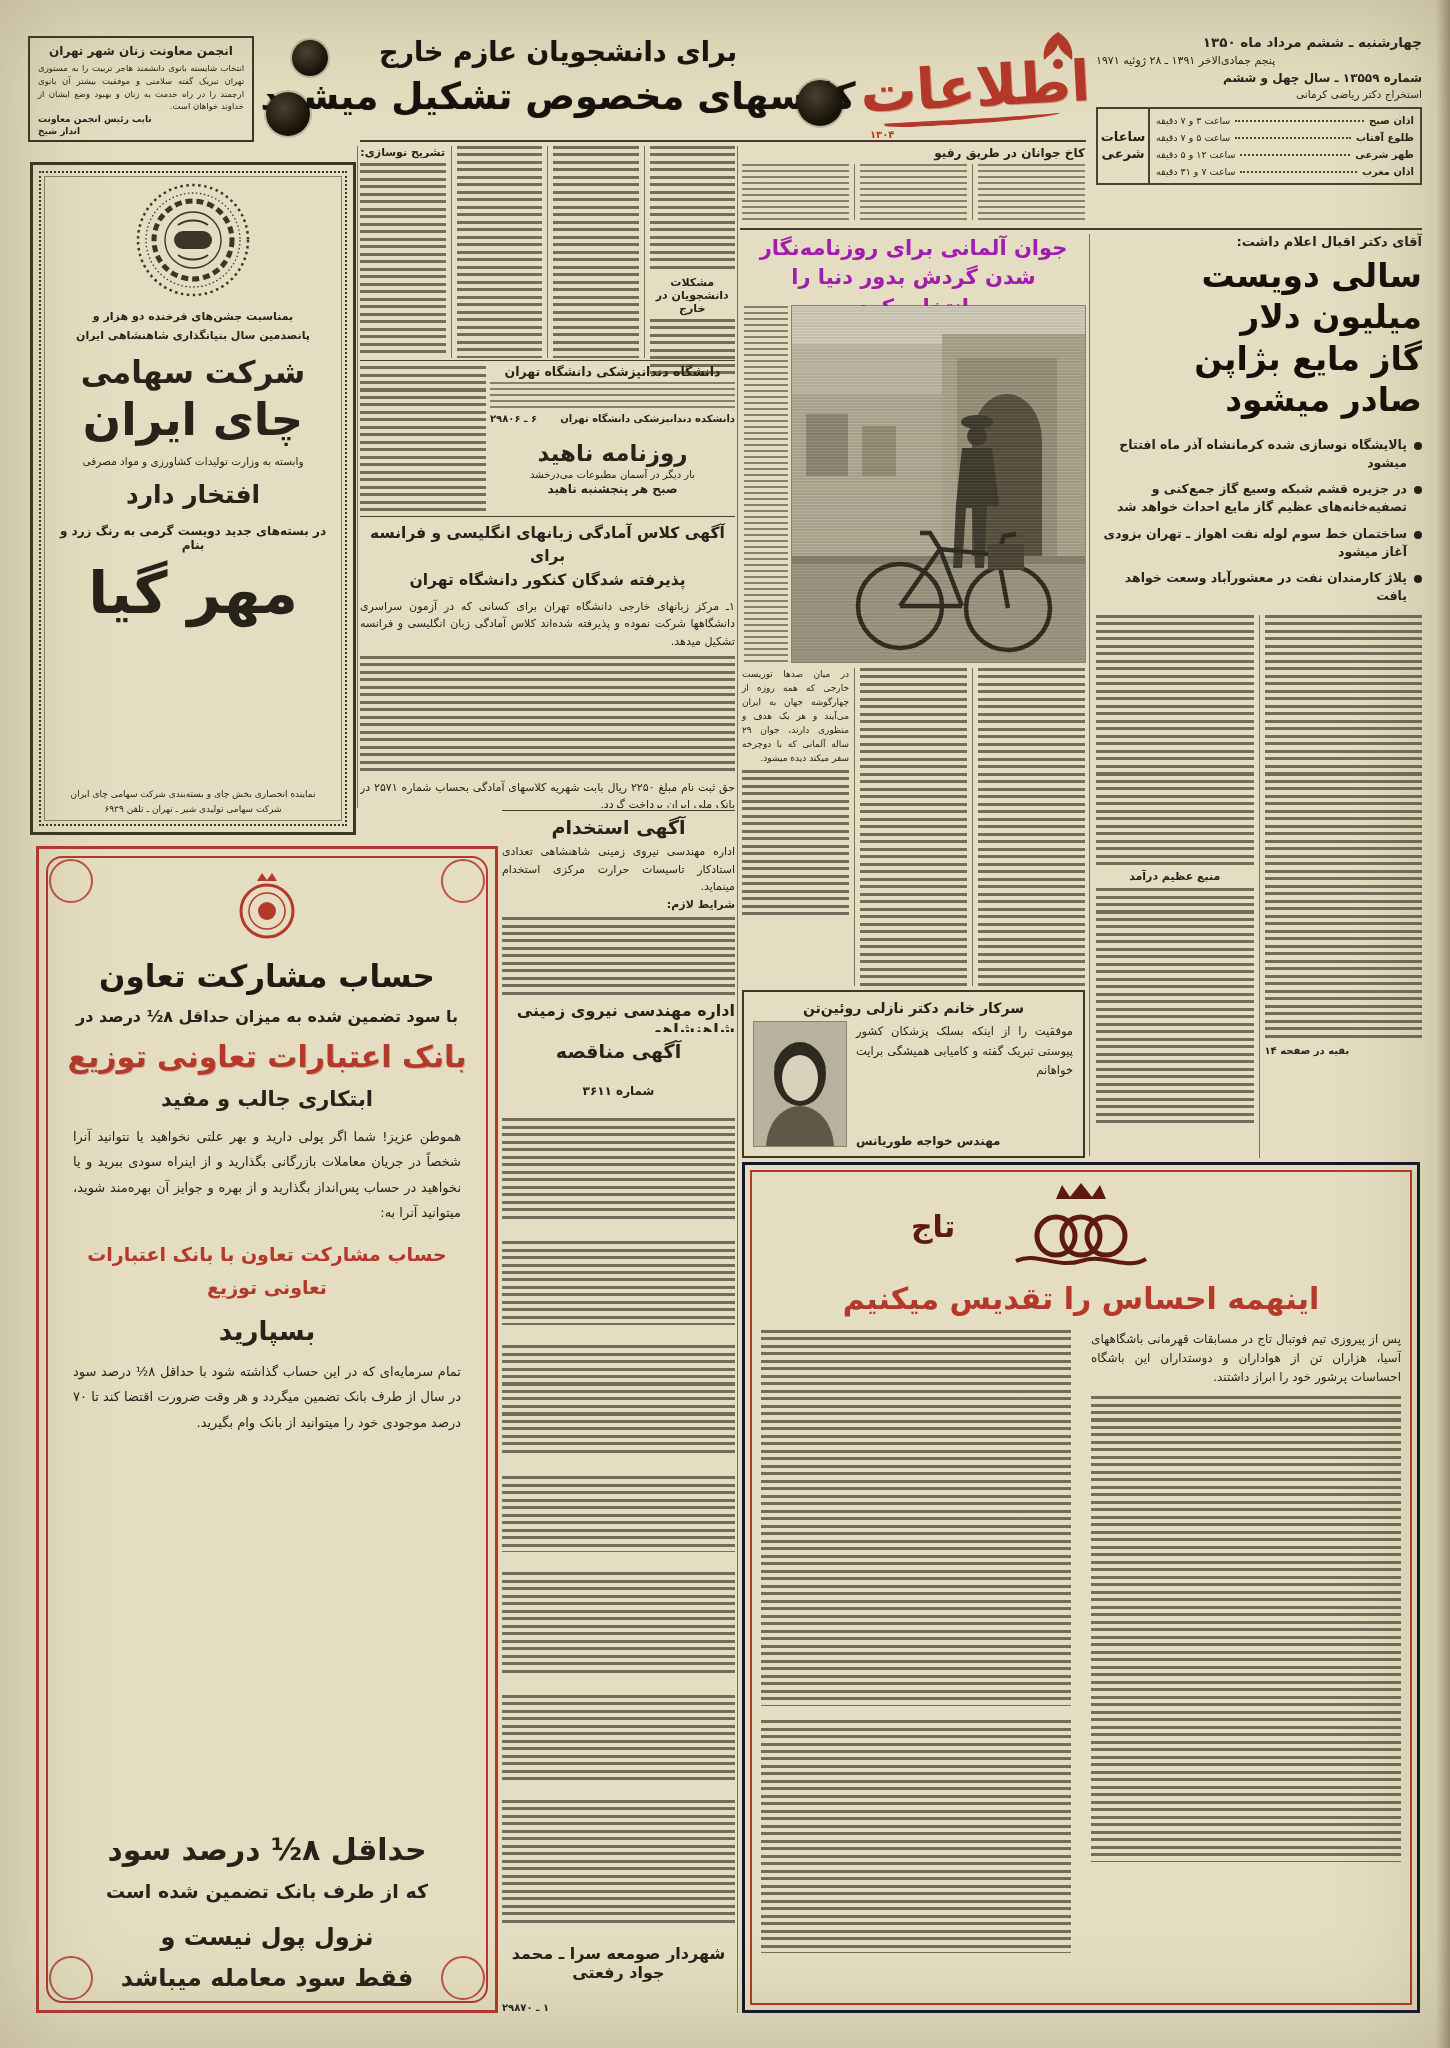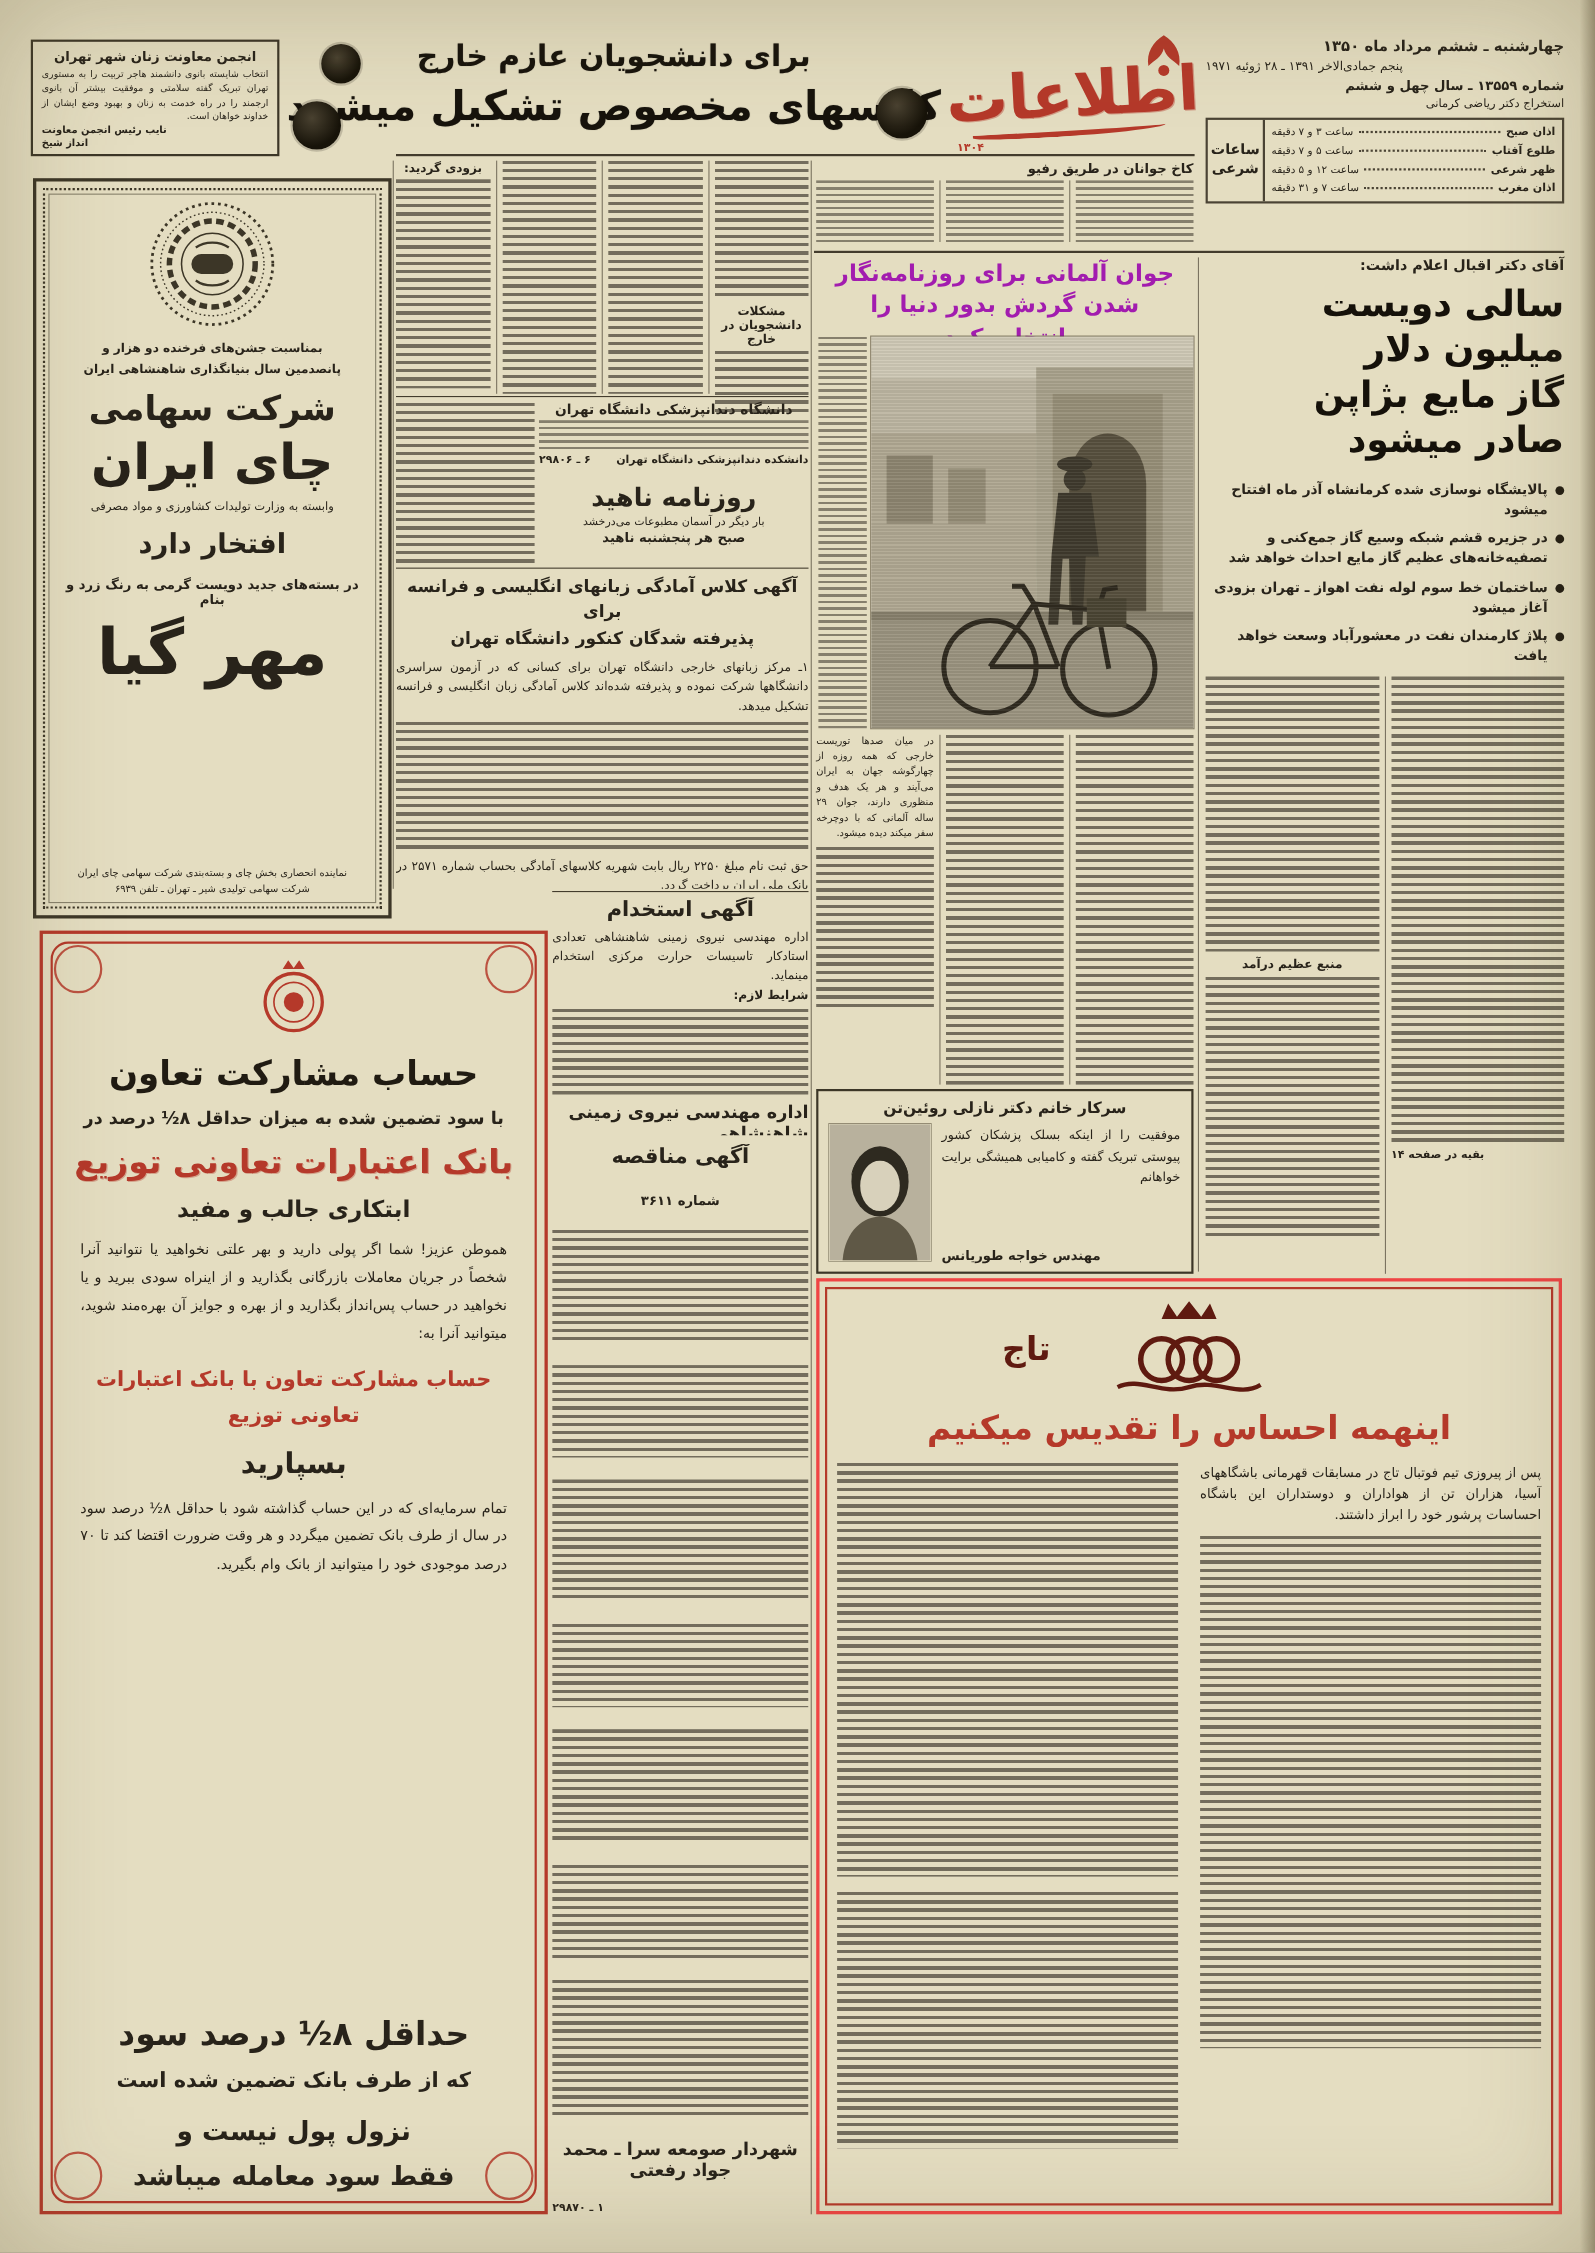--- a/index.html
+++ b/index.html
@@ -69,21 +69,21 @@
   .ad-sig{font-size:16px;font-weight:bold;text-align:center}
   .ad-ref{font-size:10px;font-weight:bold;text-align:left}
   
   .congrats{border:2px solid #3c3627;padding:8px 10px;display:flex;flex-direction:column}
   .congrats-title{font-size:14px;font-weight:bold;text-align:center}
   .congrats-row{display:flex;gap:10px;flex:1;margin-top:6px}
   .congrats-body{flex:1;font-size:11.5px;line-height:1.7;text-align:justify}
   .congrats-sig{font-size:12px;font-weight:bold;text-align:left;margin-top:2px}
   .portrait{width:92px;height:124px;flex:none;box-shadow:0 0 0 1px rgba(80,72,52,.6)}
   
-  .taj{border:3px solid #ef4444;padding:16px 16px 12px}
+  .taj{border:3px solid #0f172a;padding:16px 16px 12px}
   .taj::before{content:"";position:absolute;inset:5px;border:2px solid #b5392a;pointer-events:none}
   .taj-head{color:#b5392a;font-size:30px;font-weight:800;text-align:center;margin-top:4px}
   .taj-brand{position:absolute;font-size:30px;font-weight:800;color:#5f1a10}
   
   .tea{border:3px solid #3c3627;display:flex;flex-direction:column;align-items:center;padding:16px 18px;gap:9px}
   .tea::before{content:"";position:absolute;inset:6px;border:2px dotted #3c3627;pointer-events:none}
   .tea::after{content:"";position:absolute;inset:11px;border:1px solid rgba(60,54,39,.55);pointer-events:none}
   .tea-occasion{font-size:11px;font-weight:bold;text-align:center;line-height:1.7;width:88%}
   .tea-c1{font-size:31px;font-weight:800;text-align:center}
   .tea-c2{font-size:45px;font-weight:800;text-align:center;margin-top:-6px}
@@ -188,21 +188,21 @@
       <div class="tx" style="height:126px"></div>
       <div class="subhead" style="margin:4px 0">مشکلات دانشجویان در خارج</div>
       <div class="tx" style="height:56px"></div>
     </div>
     <div class="cvr"></div>
     <div class="col tx"></div>
     <div class="cvr"></div>
     <div class="col tx"></div>
     <div class="cvr"></div>
     <div class="col">
-      <div class="subhead" style="margin-bottom:4px">بزودی گردید:</div>
+      <div class="subhead" style="margin-bottom:4px">تشریح نوسازی:</div>
       <div class="tx" style="height:190px"></div>
     </div>
   </div>
 
   <div class="hr" style="left:360px;top:360px;width:375px;height:1px"></div>
   <div class="abs tx" style="left:360px;top:366px;width:126px;height:148px"></div>
   <div class="abs" style="left:490px;top:364px;width:245px;height:72px">
     <div class="dental-title">دانشگاه دندانپزشکی دانشگاه تهران</div>
     <div class="txf" style="height:28px;margin-top:3px"></div>
     <div class="dental-foot">

